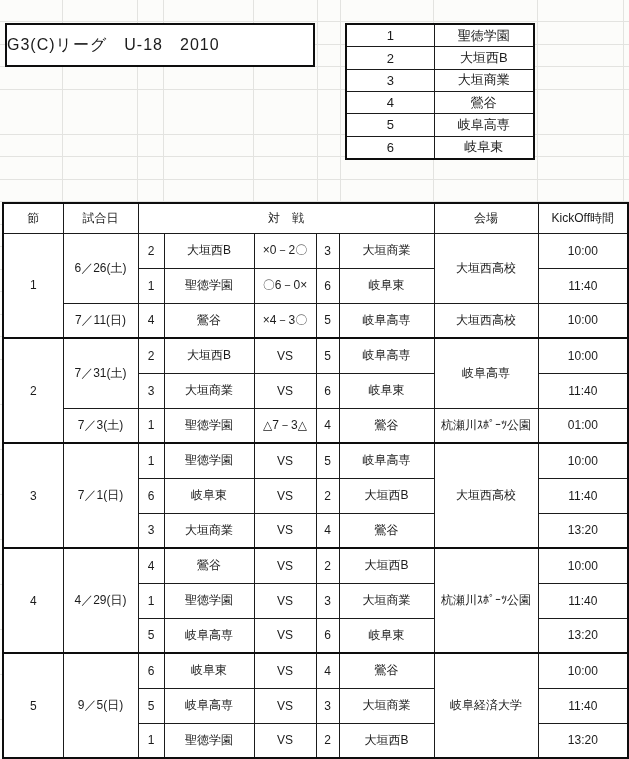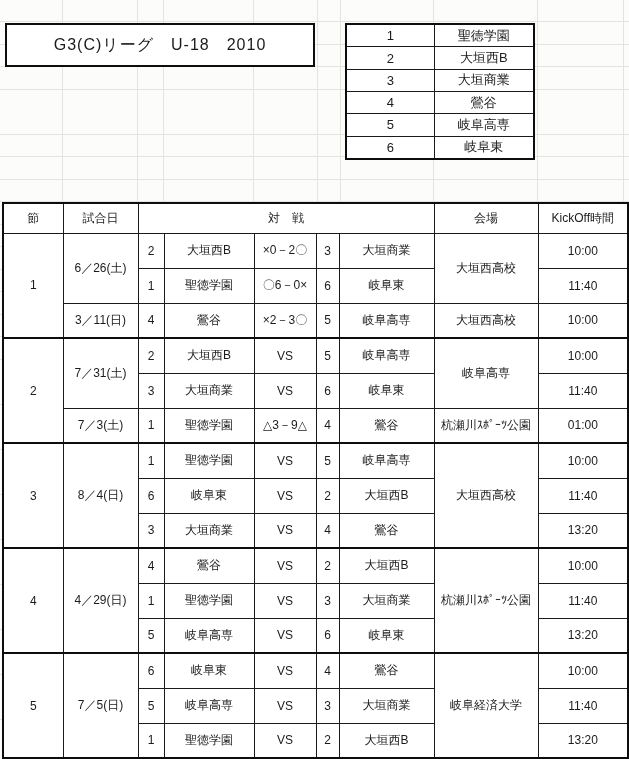--- a/index.html
+++ b/index.html
@@ -23,21 +23,21 @@
       linear-gradient(#e3e3e0,#e3e3e0),
       linear-gradient(#e3e3e0,#e3e3e0),
       repeating-linear-gradient(to bottom,transparent 0,transparent 21.5px,#e3e3e0 21.5px,#e3e3e0 22.5px);
     background-size:1px 100%,1px 100%,1px 100%,1px 100%,1px 100%,1px 100%,1px 100%,1px 100%,1px 100%,100% 100%;
     background-position:62px 0,137px 0,163px 0,253px 0,317px 0,340px 0,433px 0,537px 0,623px 0,0 0;
     background-repeat:no-repeat,no-repeat,no-repeat,no-repeat,no-repeat,no-repeat,no-repeat,no-repeat,no-repeat,repeat;
   }
   .title-box{
     position:absolute;left:5px;top:23px;width:310px;height:44px;
     background:#ffffff;border:2px solid #0d0d0d;box-sizing:border-box;
-    display:flex;align-items:center;justify-content:center;
+    display:flex;align-items:center;justify-content:flex-start;
     font-size:16px;letter-spacing:1px;
   }
   table{border-collapse:collapse;background:#ffffff;table-layout:fixed;}
   td{padding:0;text-align:center;vertical-align:middle;overflow:hidden;white-space:nowrap;}
   
   .teams{
     position:absolute;left:345px;top:23px;width:188px;height:137px;
     border:2px solid #0d0d0d;
   }
   .teams td{border:1px solid #1b1b1b;font-size:13px;}
@@ -129,24 +129,24 @@
     </tr>
     <tr>
       <td>1</td>
       <td>聖徳学園</td>
       <td>〇6－0×</td>
       <td>6</td>
       <td>岐阜東</td>
       <td>11:40</td>
     </tr>
     <tr>
-      <td>3／11(日)</td>
-      <td>4</td>
-      <td>鶯谷</td>
-      <td>×2－3〇</td>
+      <td>7／11(日)</td>
+      <td>4</td>
+      <td>鶯谷</td>
+      <td>×4－3〇</td>
       <td>5</td>
       <td>岐阜高専</td>
       <td class="c-venue">大垣西高校</td>
       <td>10:00</td>
     </tr>
 
     <tr class="sec">
       <td rowspan="3">2</td>
       <td rowspan="2">7／31(土)</td>
       <td>2</td>
@@ -162,30 +162,30 @@
       <td>大垣商業</td>
       <td>VS</td>
       <td>6</td>
       <td>岐阜東</td>
       <td>11:40</td>
     </tr>
     <tr>
       <td>7／3(土)</td>
       <td>1</td>
       <td>聖徳学園</td>
-      <td>△3－9△</td>
+      <td>△7－3△</td>
       <td>4</td>
       <td>鶯谷</td>
       <td class="c-venue">杭瀬川ｽﾎﾟｰﾂ公園</td>
       <td>01:00</td>
     </tr>
 
     <tr class="sec">
       <td rowspan="3">3</td>
-      <td rowspan="3">8／4(日)</td>
+      <td rowspan="3">7／1(日)</td>
       <td>1</td>
       <td>聖徳学園</td>
       <td>VS</td>
       <td>5</td>
       <td>岐阜高専</td>
       <td rowspan="3" class="c-venue">大垣西高校</td>
       <td>10:00</td>
     </tr>
     <tr>
       <td>6</td>
@@ -227,21 +227,21 @@
       <td>5</td>
       <td>岐阜高専</td>
       <td>VS</td>
       <td>6</td>
       <td>岐阜東</td>
       <td>13:20</td>
     </tr>
 
     <tr class="sec">
       <td rowspan="3">5</td>
-      <td rowspan="3">7／5(日)</td>
+      <td rowspan="3">9／5(日)</td>
       <td>6</td>
       <td>岐阜東</td>
       <td>VS</td>
       <td>4</td>
       <td>鶯谷</td>
       <td rowspan="3" class="c-venue">岐阜経済大学</td>
       <td>10:00</td>
     </tr>
     <tr>
       <td>5</td>

